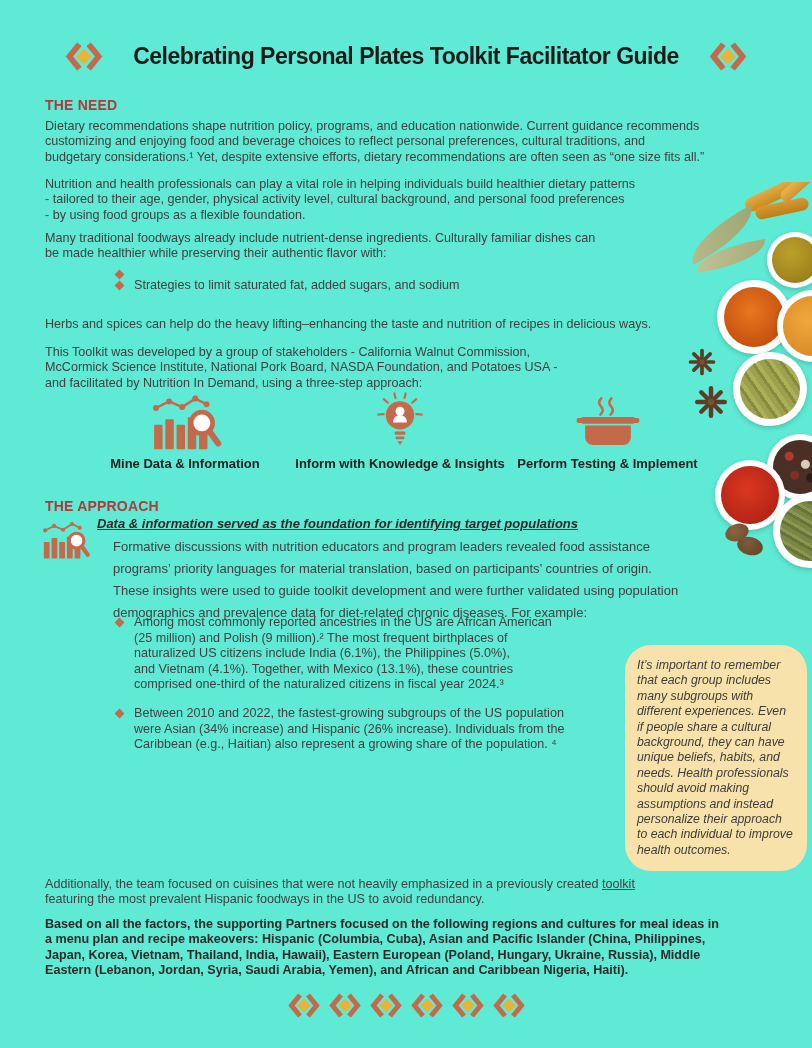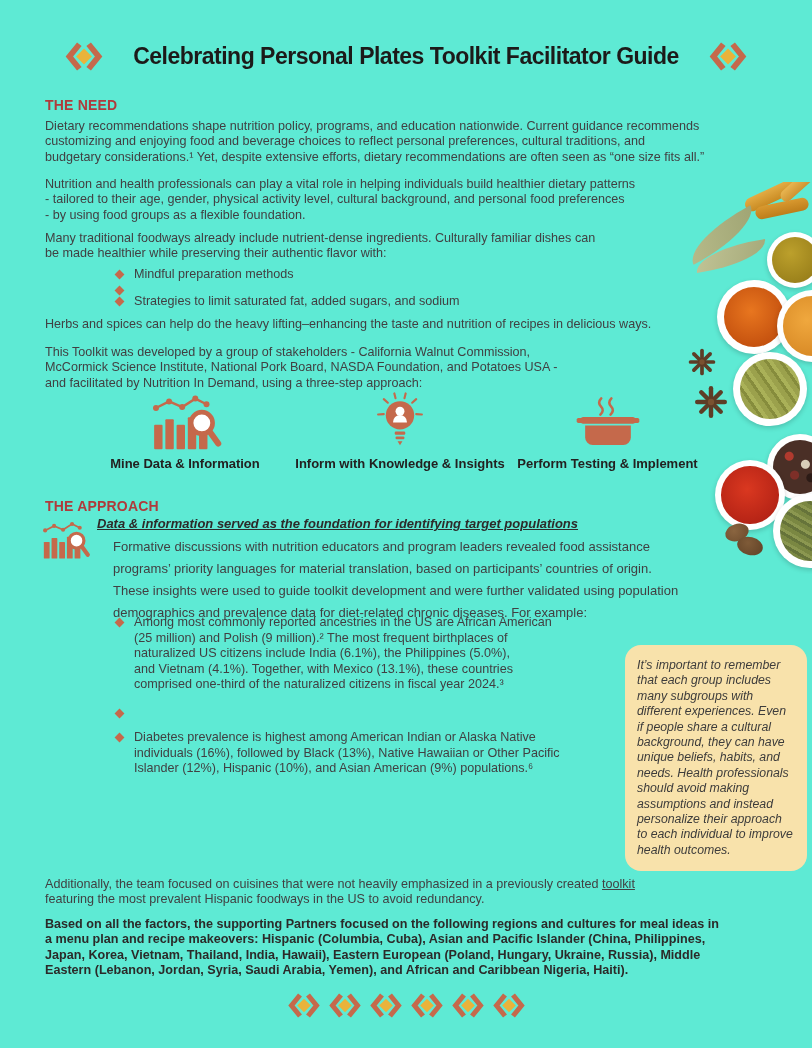--- a/index.html
+++ b/index.html
@@ -29,21 +29,21 @@
   .step-label { margin-top:5px; font-size:13px; font-weight:800; color:#232120; white-space:nowrap; }
 
   
   .mini-icon { position:absolute; left:40px; top:519px; }
   .lead { position:absolute; left:97px; top:516px; font-size:13px; font-weight:800; font-style:italic; color:#2d2b2a;text-decoration:underline; }
   .intro { position:absolute; left:113px; top:536px; width:585px; font-size:13px; line-height:22px; white-space:pre-line; }
   .approach-list { position:absolute; left:116px; top:615px; list-style:none; width:505px; }
   .approach-list li { display:flex; align-items:flex-start; font-size:12.6px; line-height:15.6px; margin-bottom:13px; white-space:pre-line; }
 
   
-  .note { position:absolute; left:625px; top:645px; width:182px; background:#f8e2ab; border-radius:16px; padding:13px 12px; font-size:12.3px; line-height:15.4px; font-style:italic; color:#3d3c3b; }
+  .note { position:absolute; left:625px; top:645px; width:182px; background:#f8e2ab; border-radius:26px; padding:13px 12px; font-size:12.3px; line-height:15.4px; font-style:italic; color:#3d3c3b; }
 
   
   .link { color:#414042; text-decoration:underline; cursor:pointer; }
   .bold-para { font-weight:800; color:#2b2a29; }
 
   
   .footer { position:absolute; left:0; right:0; top:991px; display:flex; justify-content:center; gap:5px; }
 
   
   #spices { position:absolute; left:655px; top:182px; width:157px; height:392px; overflow:hidden; }
@@ -76,24 +76,20 @@
   <p class="para" style="top:119px">Dietary recommendations shape nutrition policy, programs, and education nationwide. Current guidance recommends
 customizing and enjoying food and beverage choices to reflect personal preferences, cultural traditions, and
 budgetary considerations.¹ Yet, despite extensive efforts, dietary recommendations are often seen as “one size fits all.”</p>
   <p class="para" style="top:231px">Many traditional foodways already include nutrient-dense ingredients. Culturally familiar dishes can
 be made healthier while preserving their authentic flavor with:</p>
   <p class="para" style="top:177px">Nutrition and health professionals can play a vital role in helping individuals build healthier dietary patterns
 - tailored to their age, gender, physical activity level, cultural background, and personal food preferences
 - by using food groups as a flexible foundation.</p>
 
   <ul class="need-list">
-    <li>
-        <span class="dmd"></span>
-        <span>Mindful preparation methods</span>
-      </li>
     <li>
         <span class="dmd"></span>
       </li>
     <li>
         <span class="dmd"></span>
         <span>Strategies to limit saturated fat, added sugars, and sodium</span>
       </li>
   </ul>
 
   <p class="para" style="top:345px">This Toolkit was developed by a group of stakeholders - California Walnut Commission,
@@ -183,24 +179,23 @@
 programs’ priority languages for material translation, based on participants’ countries of origin.
 These insights were used to guide toolkit development and were further validated using population
 demographics and prevalence data for diet-related chronic diseases. For example:</p>
 
   <ul class="approach-list">
     <li><span class="dmd"></span><span>Among most commonly reported ancestries in the US are African American
 (25 million) and Polish (9 million).² The most frequent birthplaces of
 naturalized US citizens include India (6.1%), the Philippines (5.0%),
 and Vietnam (4.1%). Together, with Mexico (13.1%), these countries
 comprised one-third of the naturalized citizens in fiscal year 2024.³</span></li>
-    <li><span class="dmd"></span></li>
-    <li><span class="dmd"></span><span>Diabetes prevalence is highest among American Indian or Alaska Native
-individuals (16%), followed by Black (13%), Native Hawaiian or Other Pacific
-Islander (12%), Hispanic (10%), and Asian American (9%) populations.⁶</span></li>
+    <li><span class="dmd"></span><span>Between 2010 and 2022, the fastest-growing subgroups of the US population
+were Asian (34% increase) and Hispanic (26% increase). Individuals from the
+Caribbean (e.g., Haitian) also represent a growing share of the population. ⁴</span></li>
   </ul>
 
   <aside class="note">It’s important to remember that each group includes many subgroups with different experiences. Even if people share a cultural background, they can have unique beliefs, habits, and needs. Health professionals should avoid making assumptions and instead personalize their approach to each individual to improve health outcomes.</aside>
 
   <p class="para bold-para" style="top:917px">Based on all the factors, the supporting Partners focused on the following regions and cultures for meal ideas in
 a menu plan and recipe makeovers: Hispanic (Columbia, Cuba), Asian and Pacific Islander (China, Philippines,
 Japan, Korea, Vietnam, Thailand, India, Hawaii), Eastern European (Poland, Hungary, Ukraine, Russia), Middle
 Eastern (Lebanon, Jordan, Syria, Saudi Arabia, Yemen), and African and Caribbean Nigeria, Haiti).</p>
   <p class="para" style="top:877px"><span>Additionally, the team focused on cuisines that were not heavily emphasized in a previously created </span><a class="link">toolkit</a><span>
 featuring the most prevalent Hispanic foodways in the US to avoid redundancy.</span></p>

